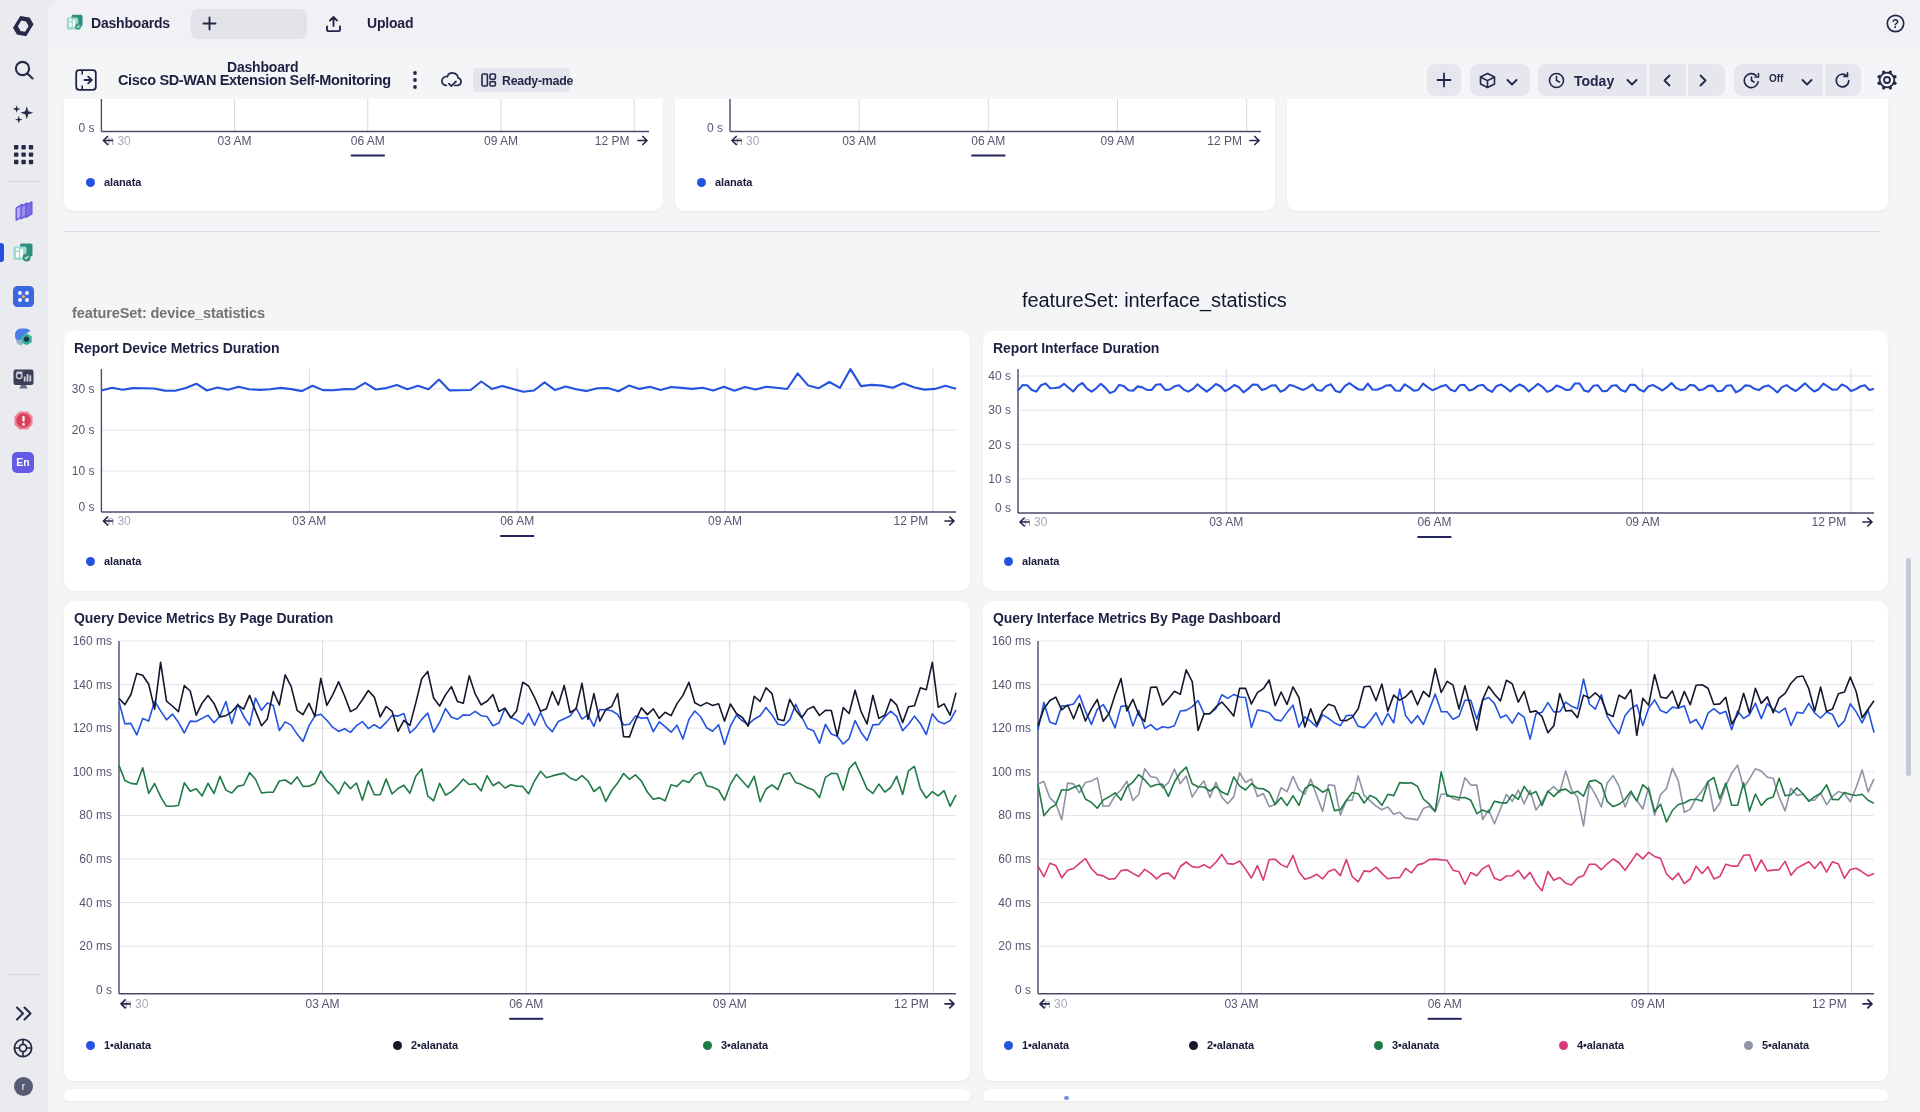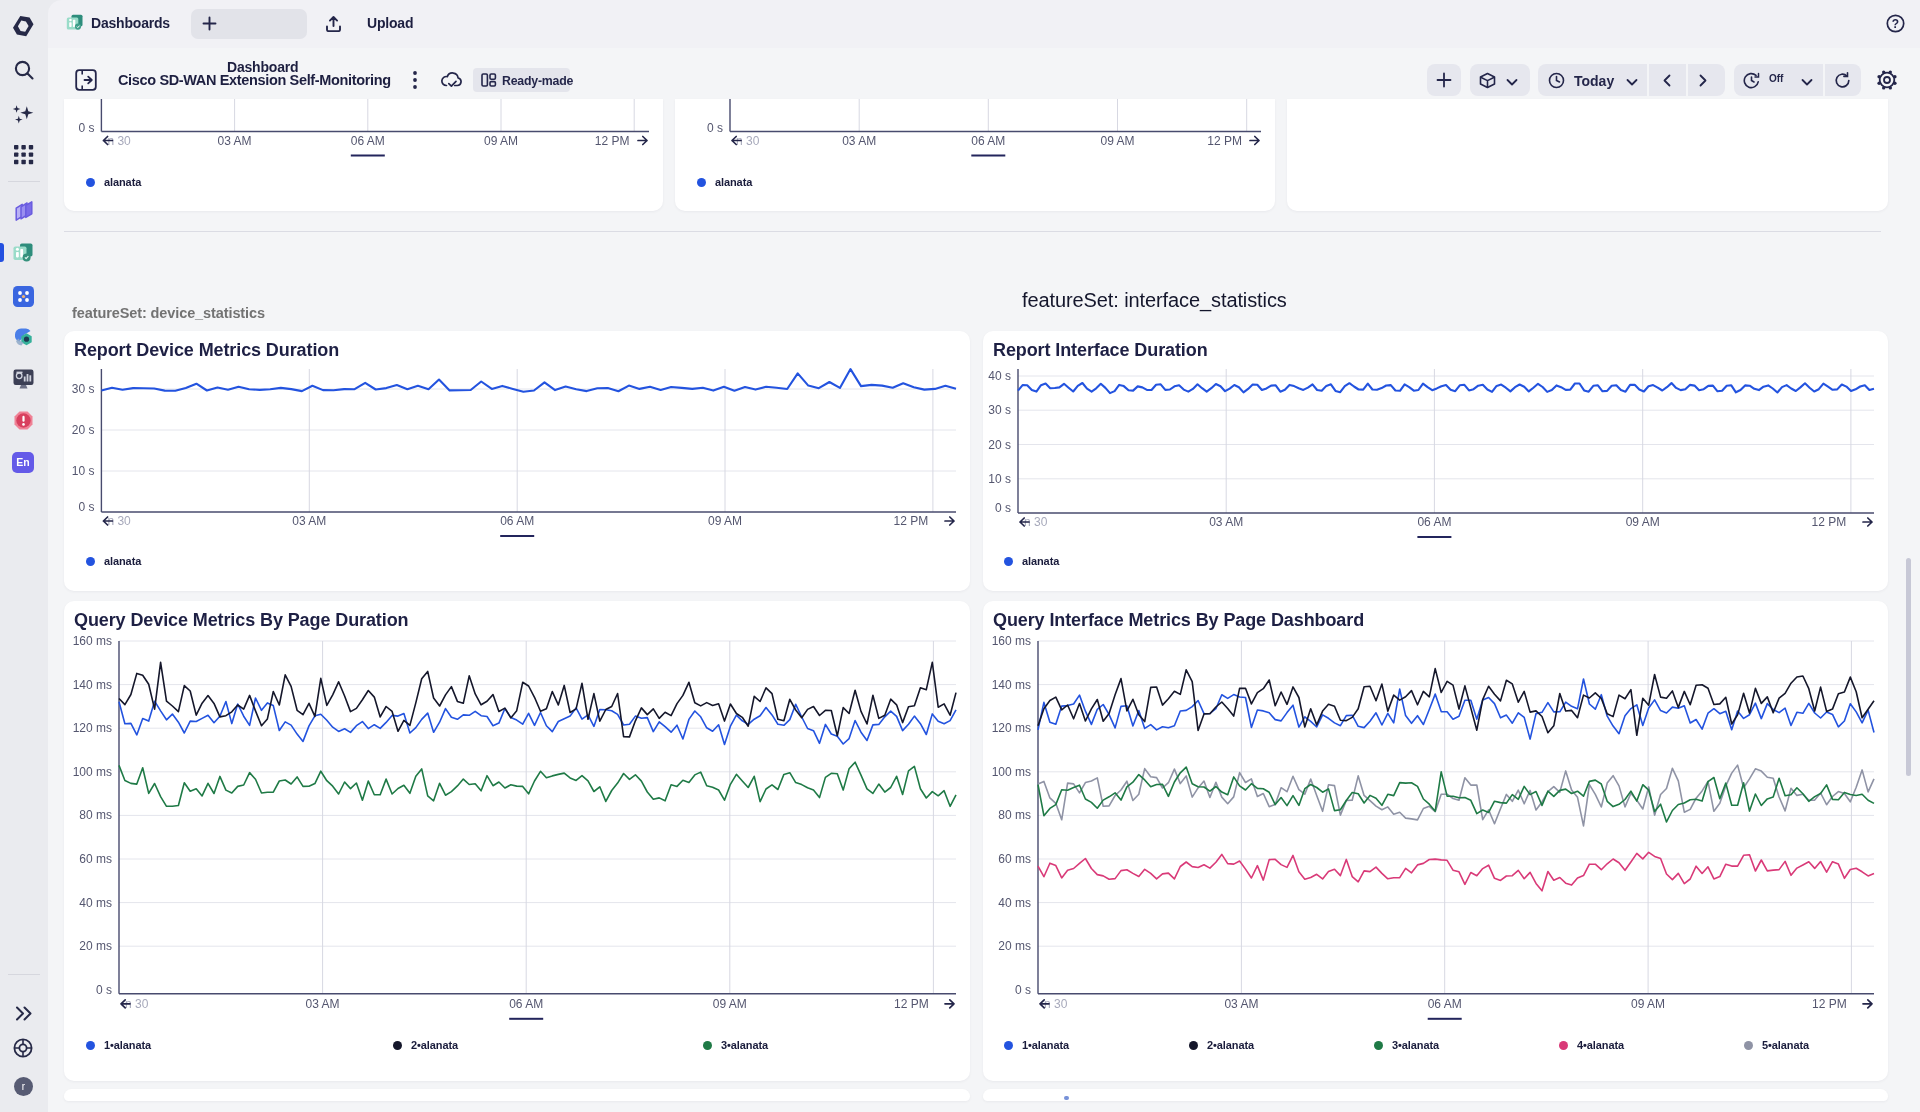--- a/index.html
+++ b/index.html
@@ -1,21 +1,21 @@
 <!DOCTYPE html>
 <html><head><meta charset="utf-8">
 <style>
 *{margin:0;padding:0;box-sizing:border-box;}
 html,body{width:1920px;height:1112px;overflow:hidden;background:#eaebef;
   font-family:"Liberation Sans",sans-serif;}
 .abs{position:absolute;}
 #topbar{position:absolute;left:48px;top:0;width:1872px;height:48px;background:#f1f1f5;border-radius:14px 0 0 0;}
 #content{position:absolute;left:48px;top:48px;width:1872px;height:1064px;background:#f4f5f7;}
 .card{position:absolute;background:#fff;border-radius:10px;box-shadow:0 1px 3px rgba(20,20,60,.05);}
-.ctitle{position:absolute;left:10px;top:9px;font-size:18px;font-weight:bold;color:#1e2044;letter-spacing:-0.1px;}
+.ctitle{position:absolute;left:10px;top:9px;font-size:14px;font-weight:bold;color:#1e2044;letter-spacing:-0.1px;}
 .legend{position:absolute;font-size:11px;font-weight:bold;color:#1a1c3c;letter-spacing:-0.1px;}
 .ldot{display:inline-block;width:9px;height:9px;border-radius:50%;margin-right:9px;vertical-align:-1px;}
 .navtxt{font-size:14px;font-weight:bold;color:#1d1f40;letter-spacing:-0.2px;}
 .btn{position:absolute;background:#e6e7ee;}
 .hdrchip{position:absolute;background:#e4e5ec;border-radius:4px;}
 svg text{font-family:"Liberation Sans",sans-serif;}
 </style></head>
 <body>
 <div id="topbar"></div>
 <div id="content"></div>

